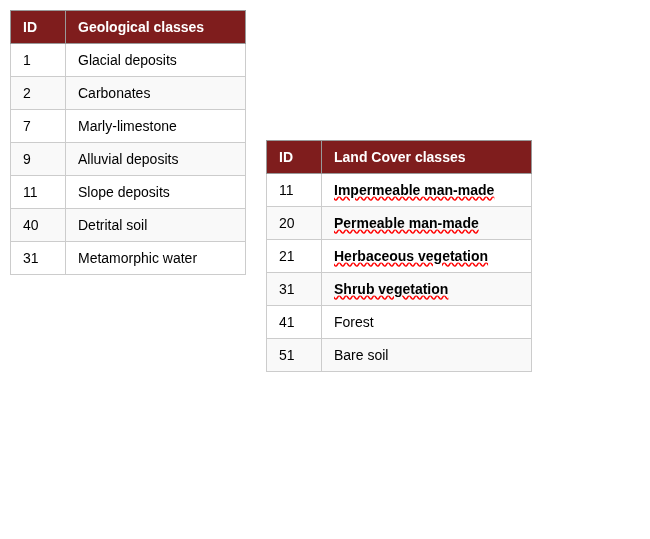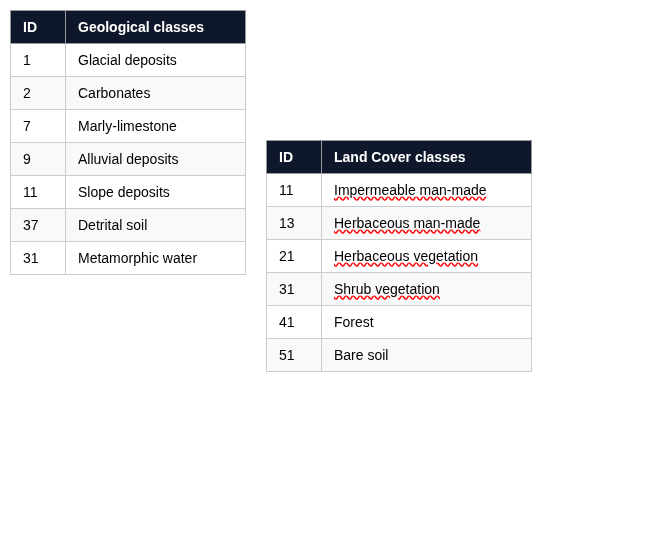--- a/index.html
+++ b/index.html
@@ -18,21 +18,21 @@
       align-items: flex-start;
       gap: 20px;
     }
 
     table {
       border-collapse: collapse;
       min-width: 200px;
     }
 
     table th {
-      background-color: #0f172a;
+      background-color: #7f1d1d;
       color: #fff;
       font-weight: bold;
       padding: 8px 12px;
       text-align: left;
       border: 1px solid #999;
     }
 
     table td {
       padding: 8px 12px;
       border: 1px solid #ccc;
@@ -40,20 +40,21 @@
     }
 
     table tr:nth-child(even) td {
       background-color: #f9f9f9;
     }
 
     .underline-red {
       text-decoration: underline;
       text-decoration-color: red;
       text-decoration-style: wavy;
+      font-weight: bold;
     }
 
     .col-id {
       width: 55px;
     }
 
     .col-geo {
       width: 180px;
     }
 
@@ -88,21 +89,21 @@
         </tr>
         <tr>
           <td>9</td>
           <td>Alluvial deposits</td>
         </tr>
         <tr>
           <td>11</td>
           <td>Slope deposits</td>
         </tr>
         <tr>
-          <td>37</td>
+          <td>40</td>
           <td>Detrital soil</td>
         </tr>
         <tr>
           <td>31</td>
           <td>Metamorphic water</td>
         </tr>
       </tbody>
   </table>
 
   <table style="margin-top: 130px;">
@@ -111,22 +112,22 @@
         <th class="col-id">ID</th>
         <th class="col-lc">Land Cover classes</th>
       </tr>
     </thead>
     <tbody id="lc-tbody">
     <tr>
           <td>11</td>
           <td><span class="underline-red">Impermeable man-made</span></td>
         </tr>
         <tr>
-          <td>13</td>
-          <td><span class="underline-red">Herbaceous man-made</span></td>
+          <td>20</td>
+          <td><span class="underline-red">Permeable man-made</span></td>
         </tr>
         <tr>
           <td>21</td>
           <td><span class="underline-red">Herbaceous vegetation</span></td>
         </tr>
         <tr>
           <td>31</td>
           <td><span class="underline-red">Shrub vegetation</span></td>
         </tr>
         <tr>

